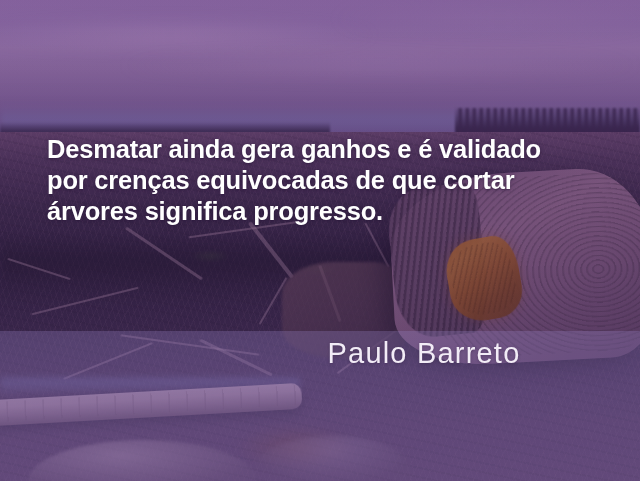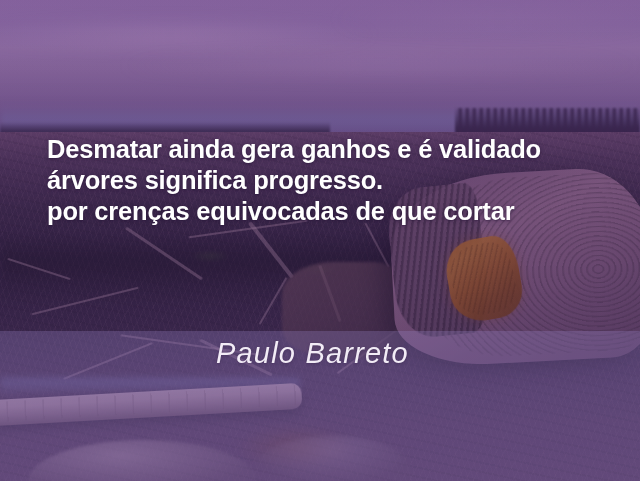--- a/index.html
+++ b/index.html
@@ -348,25 +348,24 @@
     line-height: 31px;
     letter-spacing: -0.2px;
     white-space: nowrap;
     text-shadow:
       0 1px 2px rgba(40,22,56,0.55),
       0 0 6px rgba(40,22,56,0.30);
   }
 
   #attribution {
     position: absolute;
-    right: 24px;
+    right: 16px;
     top: 336px;
     width: 400px;
-    text-align: left;
-    font-style: italic;
+    text-align: center;
   }
   #author-name {
     font-size: 29px;
     font-weight: 300;
     color: #f2ecf6;
     letter-spacing: 1.2px;
     line-height: 34px;
     text-shadow: 0 1px 3px rgba(50,30,68,0.4);
   }
   #author-role {
@@ -429,21 +428,21 @@
     <div id="gravel-mound"></div>
     <div id="gravel-mound-2"></div>
 
     <div id="duotone"></div>
     <div id="duotone-lift"></div>
     <div id="lower-band"></div>
   </div>
 
   <div id="quote-block">
     <div class="quote-line">Desmatar ainda gera ganhos e é validado</div>
+    <div class="quote-line">por crenças equivocadas de que cortar</div>
     <div class="quote-line">árvores significa progresso.</div>
-    <div class="quote-line">por crenças equivocadas de que cortar</div>
   </div>
 
   <div id="attribution">
     <div id="author-name">Paulo Barreto</div>
   </div>
 
 </div>
 
 </body></html>

